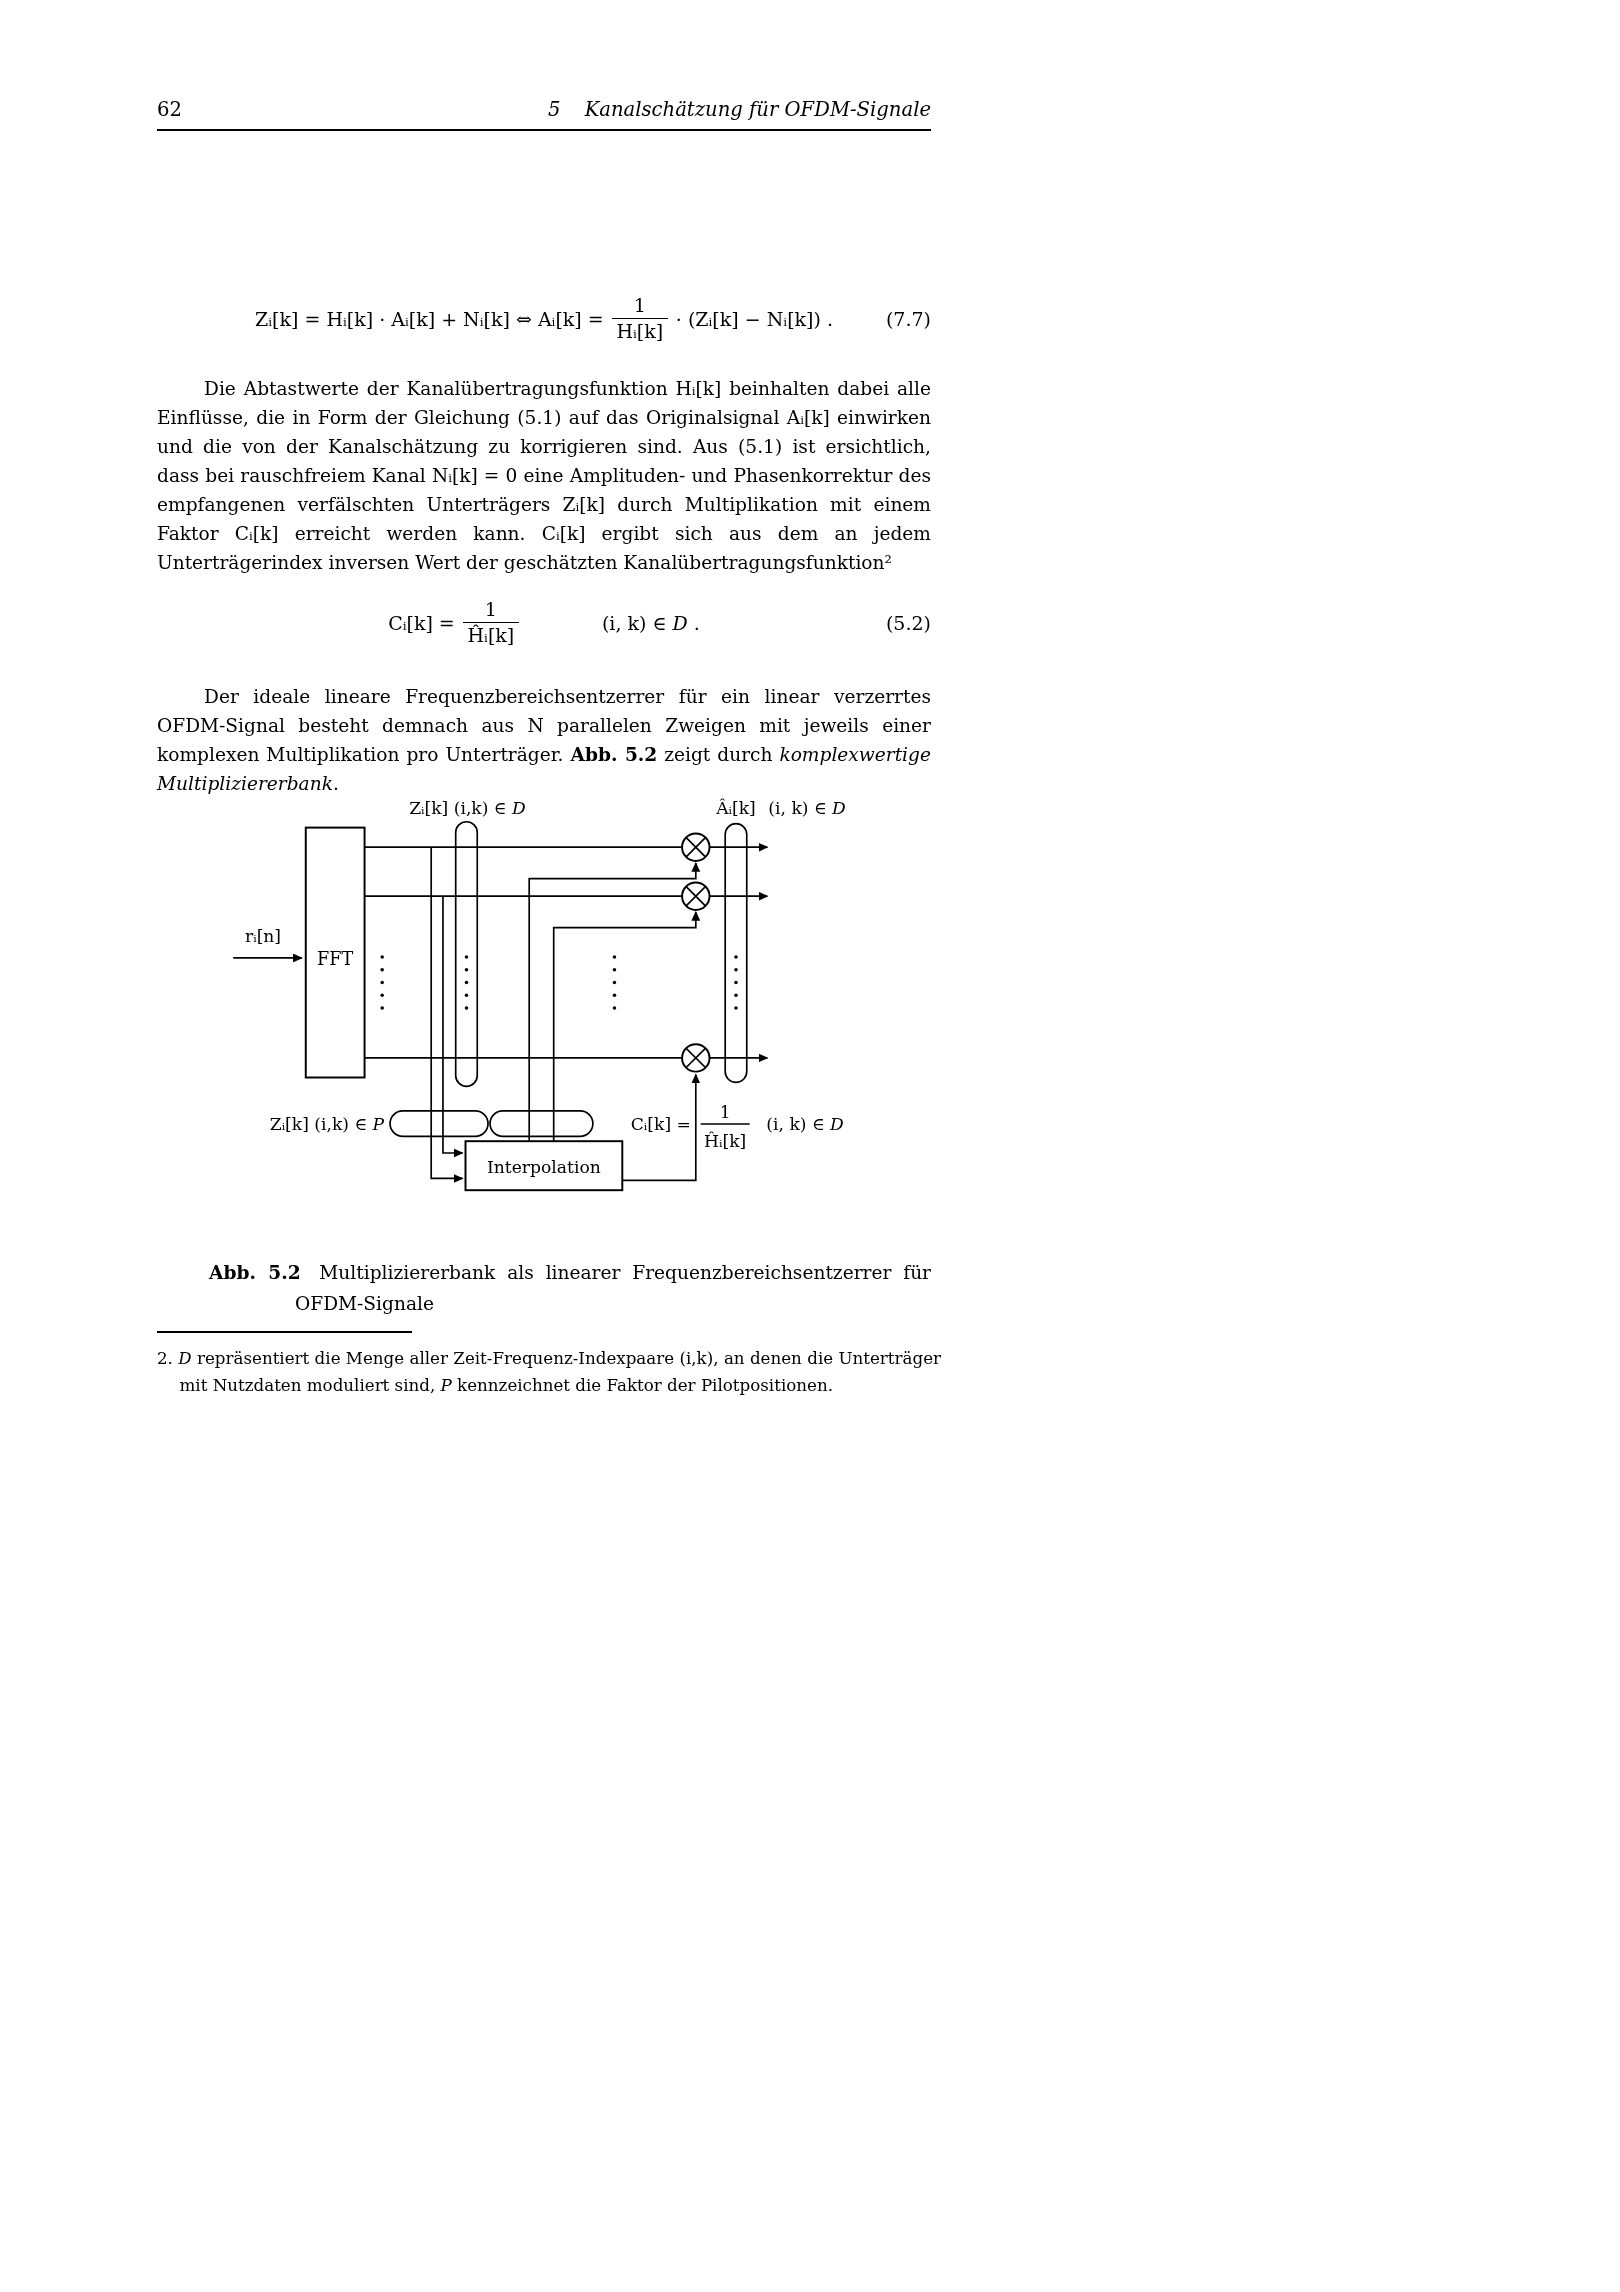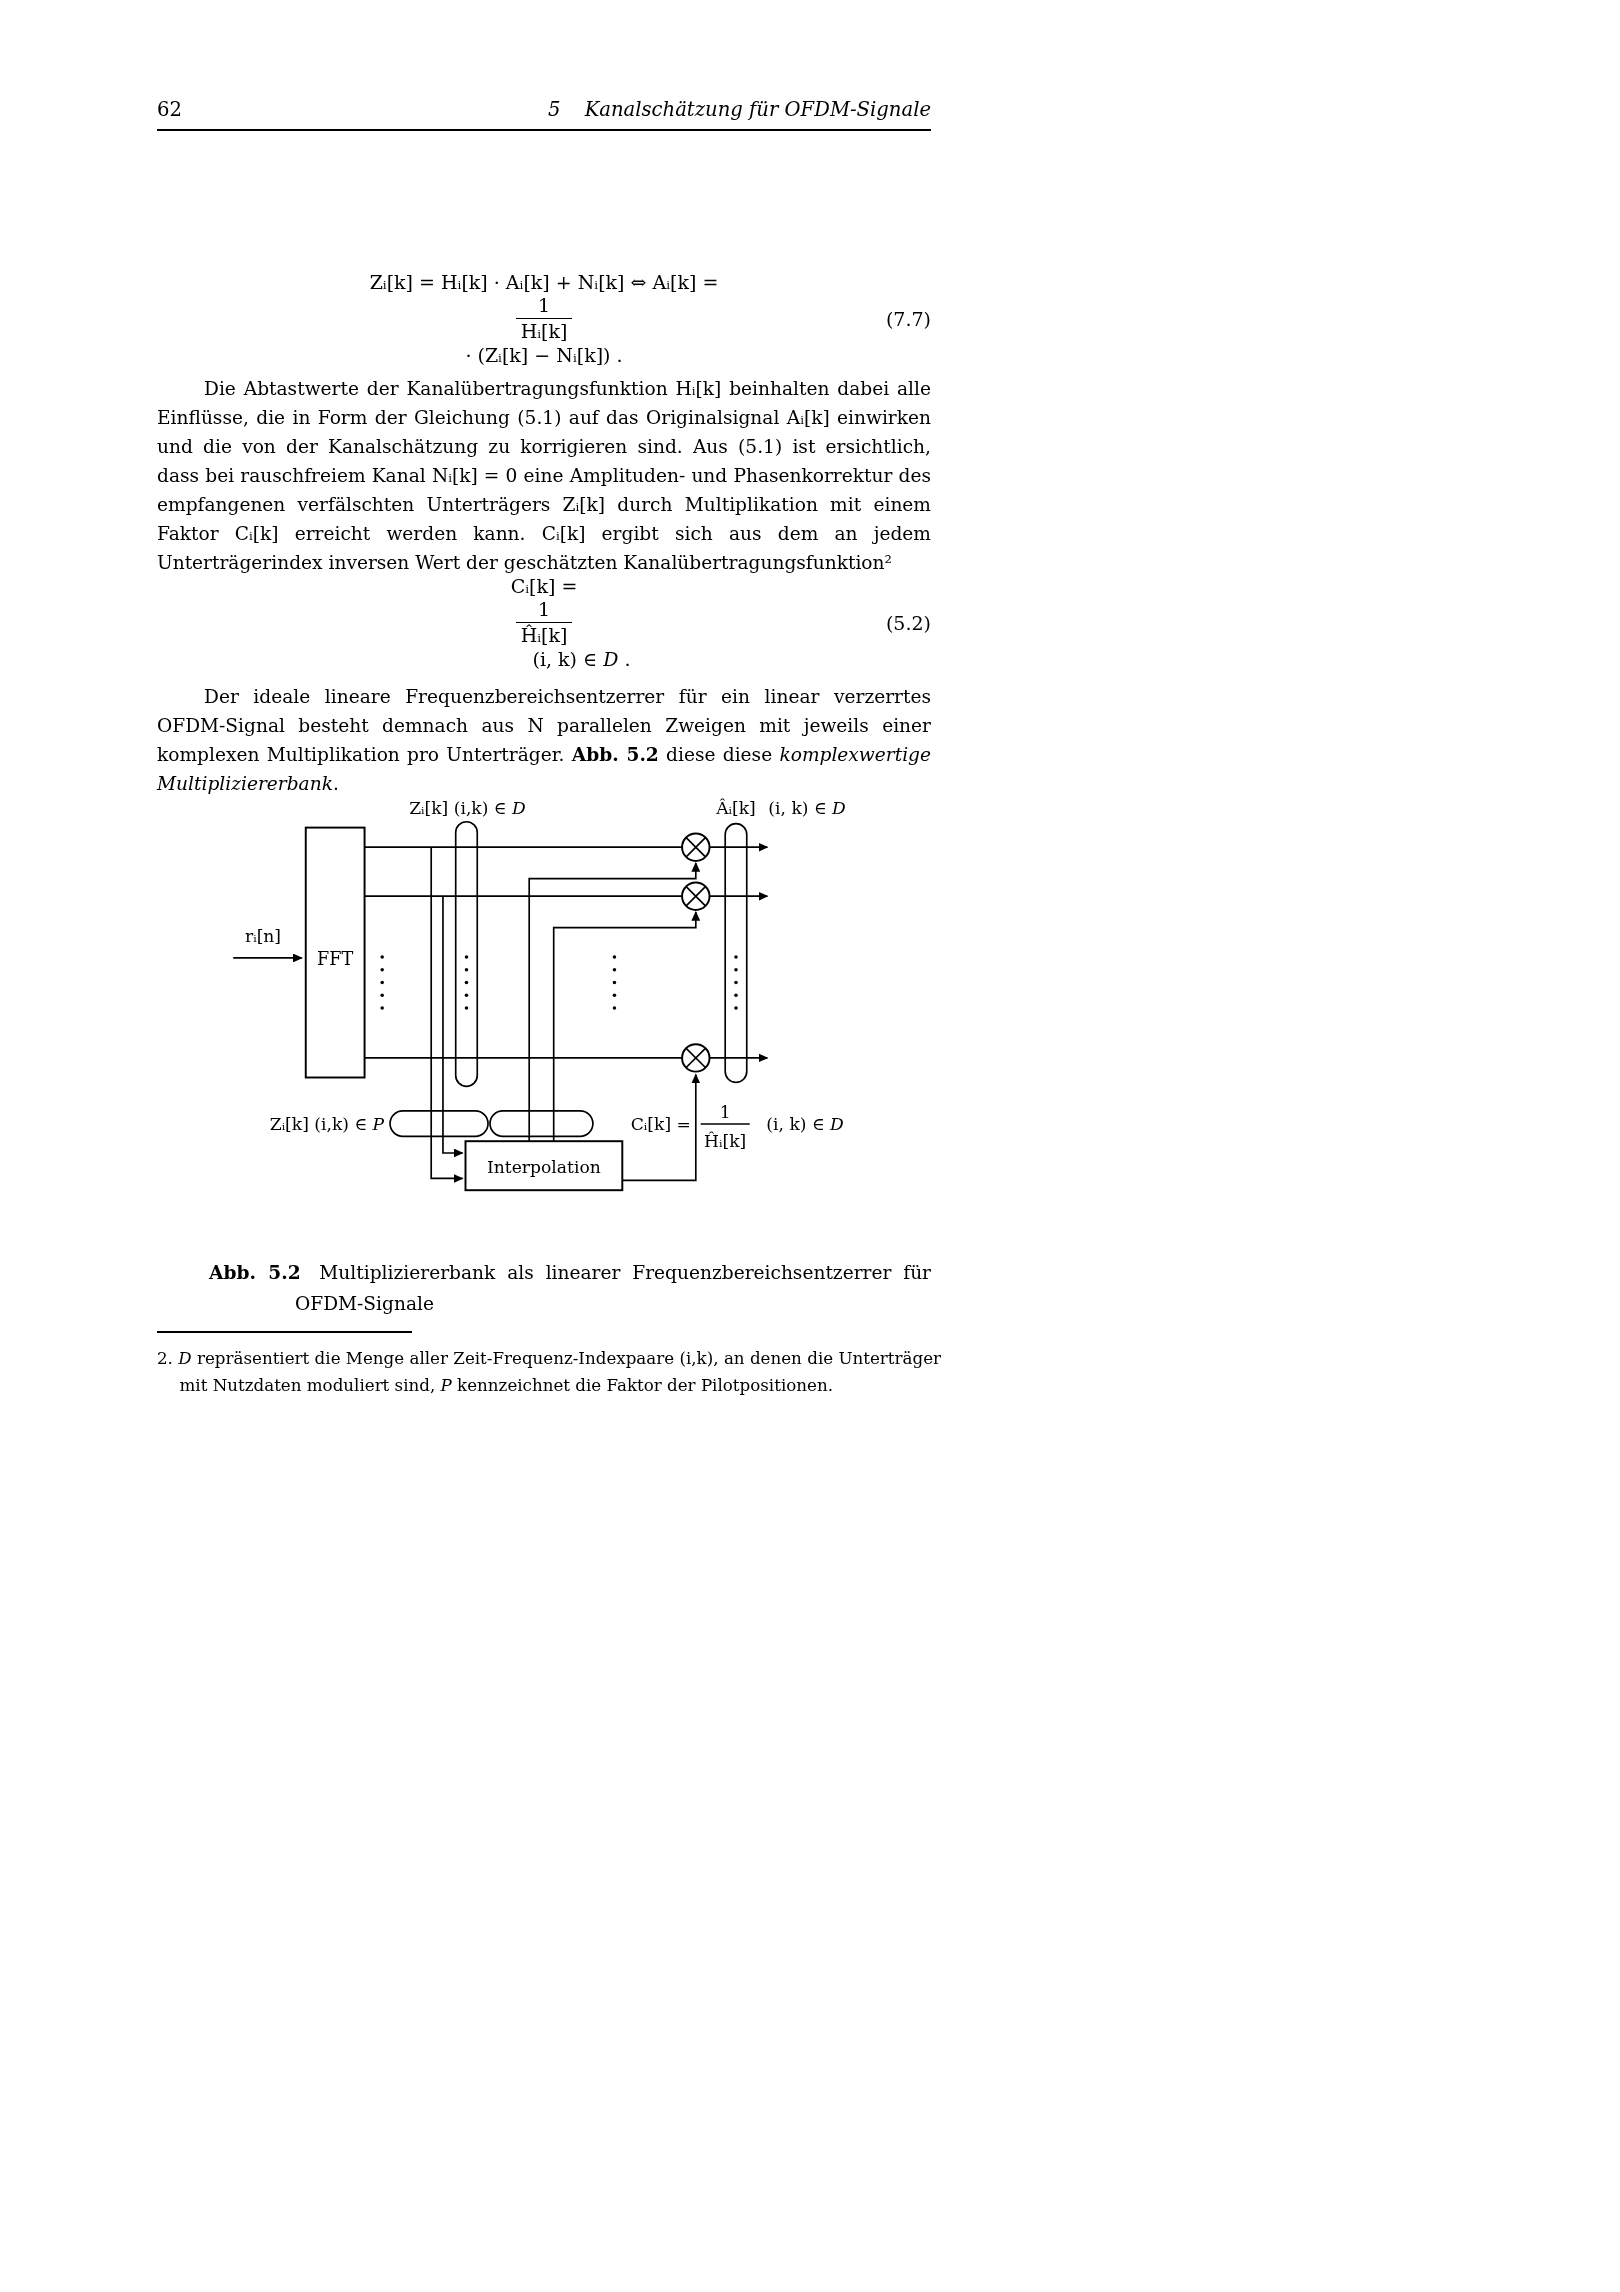--- a/index.html
+++ b/index.html
@@ -36,21 +36,20 @@
   .indent { text-indent: 47px; }
   #p1 { top: 192px; }
   #p2 { top: 374px; }
   #p3 { top: 682px; }
 
   
   .eq {
     left: 157px; width: 774px;
     display: flex; align-items: center; justify-content: center;
     font-size: 19px;
-    flex-direction: column;
   }
   #eq1 { top: 282px; height: 73px; }
   #eq2 { top: 586px; height: 73px; }
   .frac { display: inline-flex; flex-direction: column; align-items: center; margin: 0 7.8px; line-height: 1.3; }
   .frac .num { padding: 0 4.9px; }
   .frac .den { border-top: 1.7px solid #000; padding: 0 4.9px; }
   .eq-no { position: absolute; right: 0; }
   .gap-l { margin-left: 75px; }
   .it { font-style: italic; }
 
@@ -105,21 +104,21 @@
   <div class="abs eq" id="eq2">
     <span>Cᵢ[k] =</span>
     <span class="frac">
       <span class="num">1</span>
       <span class="den">Ĥᵢ[k]</span>
     </span>
     <span class="gap-l"><span>(i, k) ∈ </span><span class="it">D</span><span> .</span></span>
     <span class="eq-no">(5.2)</span>
   </div>
 
-  <p class="abs para indent" id="p3"><span>Der ideale lineare Frequenzbereichsentzerrer für ein linear verzerrtes OFDM-Signal besteht demnach aus N parallelen Zweigen mit jeweils einer komplexen Multiplikation pro Unterträger. </span><span style="font-weight: bold;">Abb. 5.2</span><span> diese diese </span><span style="font-style: italic;">komplexwertige Multipliziererbank</span><span>.</span></p>
+  <p class="abs para indent" id="p3"><span>Der ideale lineare Frequenzbereichsentzerrer für ein linear verzerrtes OFDM-Signal besteht demnach aus N parallelen Zweigen mit jeweils einer komplexen Multiplikation pro Unterträger. </span><span style="font-weight: bold;">Abb. 5.2</span><span> zeigt durch </span><span style="font-style: italic;">komplexwertige Multipliziererbank</span><span>.</span></p>
 
   <svg class="diagram" viewBox="0 0 700 420">
     <defs>
       <marker id="arr" markerWidth="11" markerHeight="9" refX="9" refY="4.5" orient="auto" markerUnits="userSpaceOnUse">
         <path d="M0,0 L10,4.5 L0,9 Z" fill="#000"></path>
       </marker>
     </defs>
 
     <g stroke="#000" stroke-width="1.7" fill="none">
 

